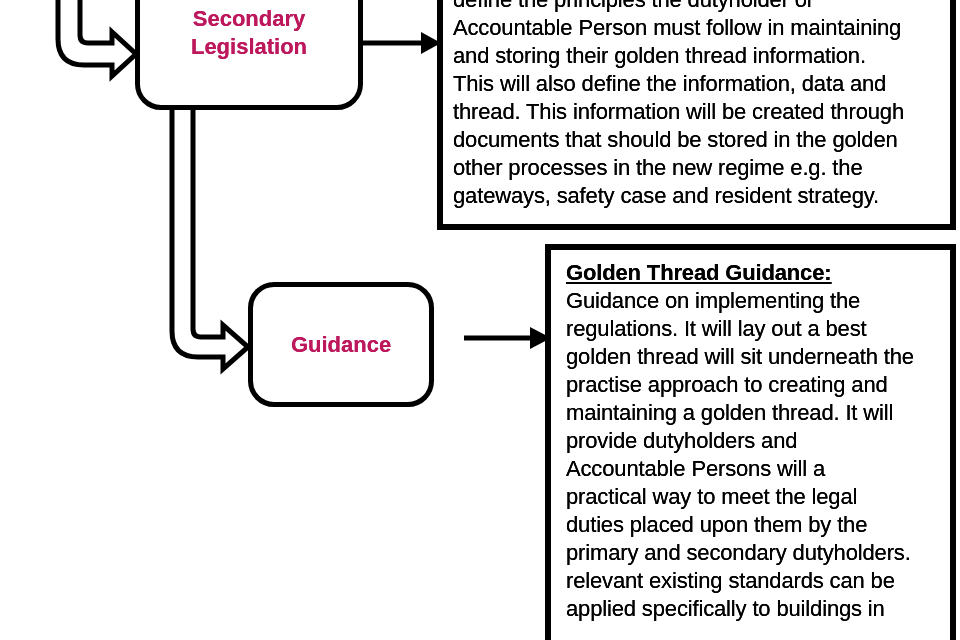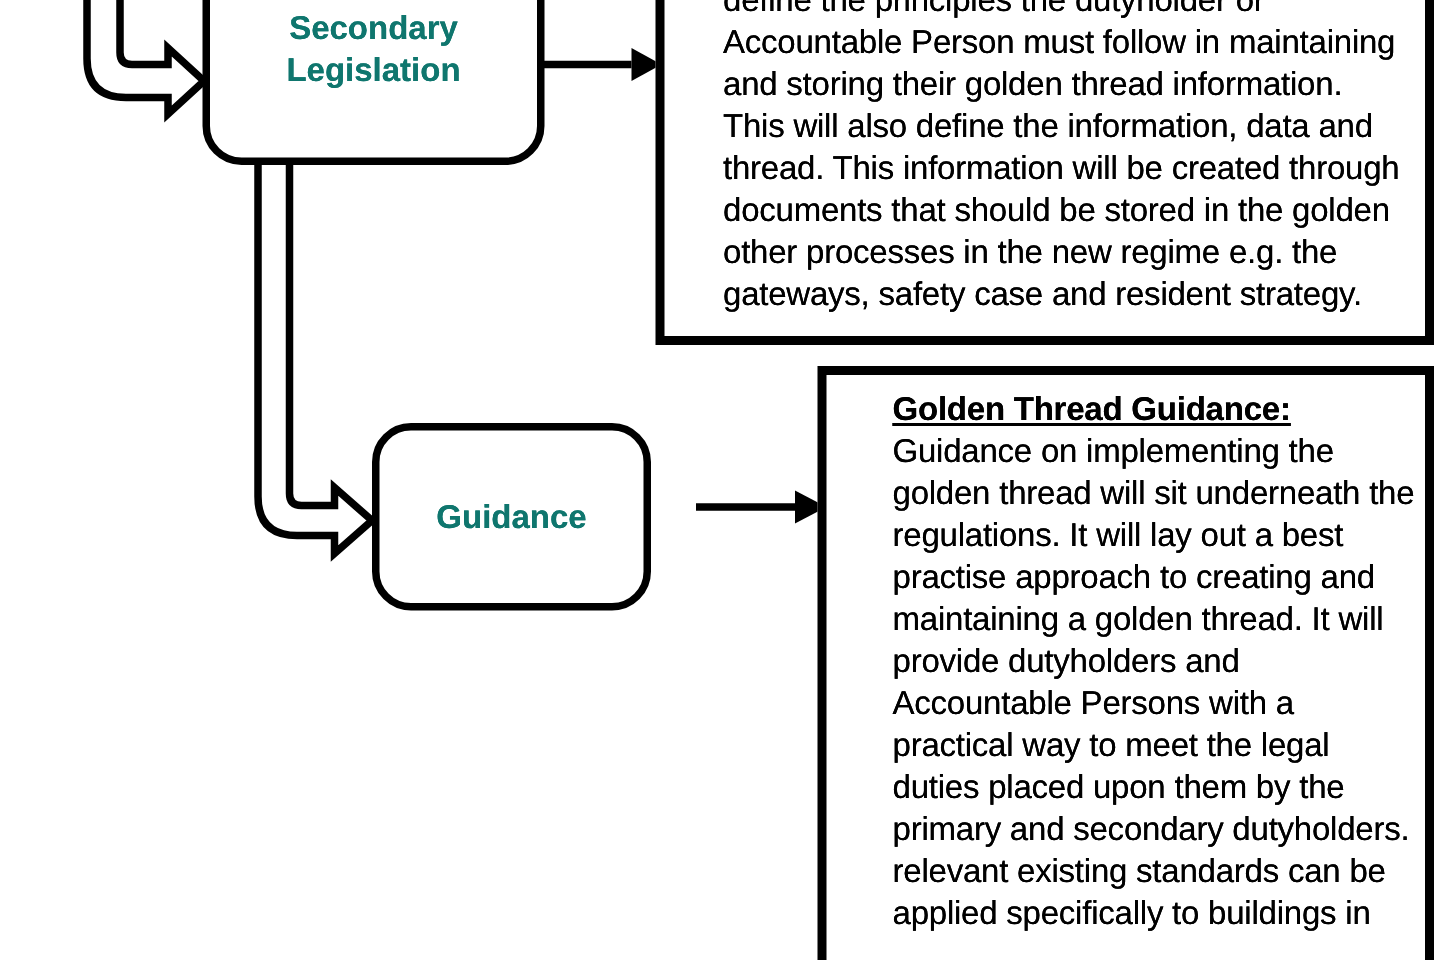--- a/index.html
+++ b/index.html
@@ -31,41 +31,40 @@
     border-radius: 26px;
     display: flex;
     align-items: center;
     justify-content: center;
     z-index: 2;
   }
   .node-label {
     font-size: 22px;
     line-height: 28px;
     font-weight: 700;
-    color: #0f766e;
+    color: #be185d;
     text-align: center;
     white-space: pre-line;
     text-shadow: 0 0 0.4px currentColor;
   }
   .callout {
     position: absolute;
     box-sizing: border-box;
     background: #ffffff;
     border: 6px solid #000000;
     overflow: hidden;
     z-index: 2;
     color: #000000;
     font-size: 22px;
     line-height: 28px;
     letter-spacing: -0.15px;
   }
   .callout .line {
     white-space: nowrap;
     text-shadow: 0 0 0.4px currentColor;
-    margin-left: 29px;
   }
   .callout .heading {
     font-weight: 700;
     text-decoration: underline;
   }
   #regulations-callout {
     left: 437px;
     top: -30px;
     width: 519px;
     padding: 10px 8px 14px 10px;
@@ -128,26 +127,26 @@
     <div class="line">This will also define the information, data and</div>
     <div class="line">thread. This information will be created through</div>
     <div class="line">documents that should be stored in the golden</div>
     <div class="line">other processes in the new regime e.g. the</div>
     <div class="line">gateways, safety case and resident strategy.</div>
   </div>
 
   <div class="callout" id="guidance-callout">
     <div class="line heading">Golden Thread Guidance:</div>
     <div class="line">Guidance on implementing the</div>
+    <div class="line">regulations. It will lay out a best</div>
     <div class="line">golden thread will sit underneath the</div>
-    <div class="line">regulations. It will lay out a best</div>
     <div class="line">practise approach to creating and</div>
     <div class="line">maintaining a golden thread. It will</div>
     <div class="line">provide dutyholders and</div>
-    <div class="line">Accountable Persons with a</div>
+    <div class="line">Accountable Persons will a</div>
     <div class="line">practical way to meet the legal</div>
     <div class="line">duties placed upon them by the</div>
     <div class="line">primary and secondary dutyholders.</div>
     <div class="line">relevant existing standards can be</div>
     <div class="line">applied specifically to buildings in</div>
   </div>
 
 </div>
 
 </body></html>

